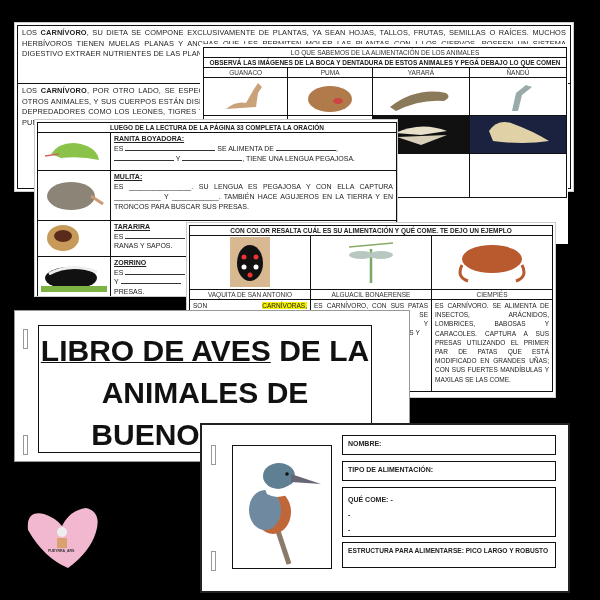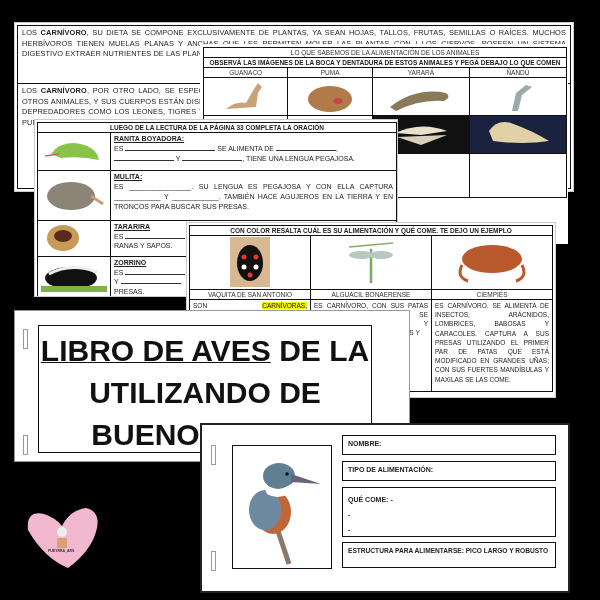--- a/index.html
+++ b/index.html
@@ -214,21 +214,21 @@
   </tbody>
     </table>
 </div>
 
 <div class="sheet" id="s5" style="border:1px solid #999;">
   <div class="ring" style="left:8px;top:18px;"></div>
   <div class="ring" style="left:8px;top:124px;"></div>
   <div class="inner">
     <div class="title">
       <span style="text-decoration:underline;text-decoration-thickness:1px;">LIBRO DE AVES</span><span> DE LA</span><br>
-      <span>UTILIZANDO DE</span><br>
+      <span>ANIMALES DE</span><br>
       <span>BUENOS AIRES</span>
     </div>
   </div>
 </div>
 
 <div class="sheet" id="s6">
   <div class="ring" style="left:9px;top:20px;"></div>
   <div class="ring" style="left:9px;top:126px;"></div>
   <div class="photo">
     <svg width="96" height="120" viewBox="0 0 96 120">

